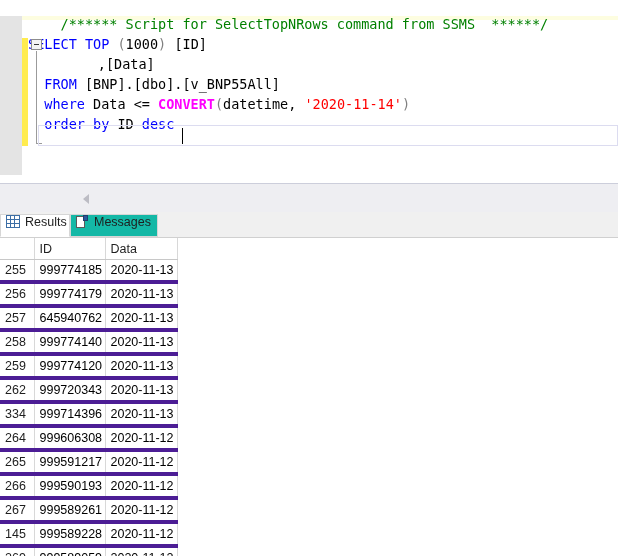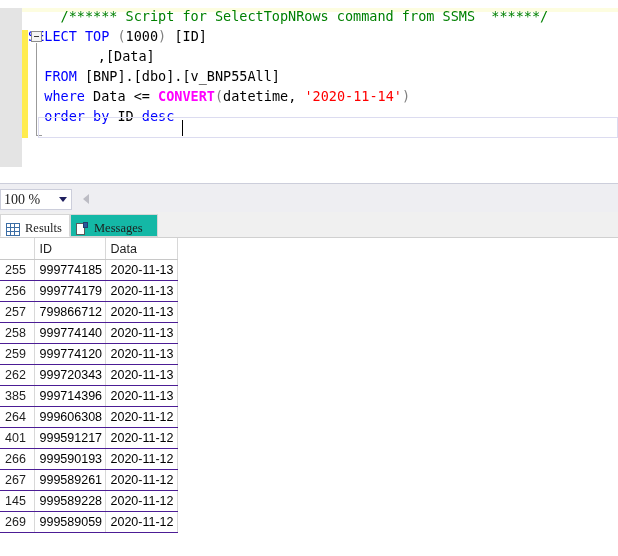--- a/index.html
+++ b/index.html
@@ -14,21 +14,21 @@
     overflow: hidden;
     font-family: "Liberation Sans", sans-serif;
     font-size: 12px;
     color: #000000;
     position: relative;
   }
 
   
   #editor-pane {
     position: absolute;
-    left: 0; top: 8px;
+    left: 0; top: 16px;
     width: 618px;
     height: 159px;
     background: #ffffff;
     overflow: hidden;
   }
   
   #editor-top-strip {
     position: absolute;
     left: 0; top: 0;
     width: 618px;
@@ -213,23 +213,23 @@
     width: 618px;
     height: 25px;
     background: #f0f0f0;
   }
   .res-tab {
     position: absolute;
     top: 2px;
     height: 23px;
     box-sizing: border-box;
     display: flex;
-    align-items: flex-end;
+    align-items: flex-start;
     padding: 0 7px 0 5px;
-    font-family: Liberation Serif, serif;
+    font-family: Liberation Sans, sans-serif;
     font-size: 12.5px;
     color: #1e1e1e;
     cursor: default;
   }
   #tab-results {
     left: 0;
     width: 70px;
     background: #ffffff;
     border: 1px solid #d6d6d6;
     border-bottom: 1px solid #ffffff;
@@ -309,21 +309,21 @@
     color: #000000;
   }
   table.grid col.c-rownum { width: 34px; }
   table.grid col.c-id     { width: 71px; }
   table.grid col.c-data   { width: 72px; }
 
   table.grid th, table.grid td {
     height: 20px;
     padding: 0 0 0 5px;
     border-right: 1px solid #d8d8d8;
-    border-bottom: 1px solid #4c1d95;
+    border-bottom: 4px solid #4c1d95;
     font-weight: normal;
     text-align: left;
     vertical-align: middle;
     white-space: nowrap;
     overflow: hidden;
     background: #ffffff;
   }
   table.grid thead th {
     height: 21px;
     background: #ffffff;
@@ -358,24 +358,20 @@
 
   <div id="outline-box"></div>
   <div id="outline-vline"></div>
   <div id="outline-vline-foot"></div>
 
   <div id="current-line-box"></div>
   <div id="caret"></div>
 </div>
 
 <div id="editor-status-bar">
-  <div id="zoom-combo">
-    <span id="zoom-value">100 %</span>
-    <span id="zoom-arrow"></span>
-  </div>
   <div id="hscroll-left-btn"></div>
 </div>
 
 <div id="results-tabstrip">
   <div class="res-tab" id="tab-results">
     <span class="icon-grid"></span>
     <span class="tab-label">Results</span>
   </div>
   <div class="res-tab" id="tab-messages">
     <span class="icon-msg"></span>
@@ -403,50 +399,50 @@
           <td>999774185</td>
           <td>2020-11-13</td>
         </tr>
         <tr>
           <td class="rownum">256</td>
           <td>999774179</td>
           <td>2020-11-13</td>
         </tr>
         <tr>
           <td class="rownum">257</td>
-          <td>799866712</td>
+          <td>645940762</td>
           <td>2020-11-13</td>
         </tr>
         <tr>
           <td class="rownum">258</td>
           <td>999774140</td>
           <td>2020-11-13</td>
         </tr>
         <tr>
           <td class="rownum">259</td>
           <td>999774120</td>
           <td>2020-11-13</td>
         </tr>
         <tr>
           <td class="rownum">262</td>
           <td>999720343</td>
           <td>2020-11-13</td>
         </tr>
         <tr>
-          <td class="rownum">385</td>
+          <td class="rownum">334</td>
           <td>999714396</td>
           <td>2020-11-13</td>
         </tr>
         <tr>
           <td class="rownum">264</td>
           <td>999606308</td>
           <td>2020-11-12</td>
         </tr>
         <tr>
-          <td class="rownum">401</td>
+          <td class="rownum">265</td>
           <td>999591217</td>
           <td>2020-11-12</td>
         </tr>
         <tr>
           <td class="rownum">266</td>
           <td>999590193</td>
           <td>2020-11-12</td>
         </tr>
         <tr>
           <td class="rownum">267</td>

